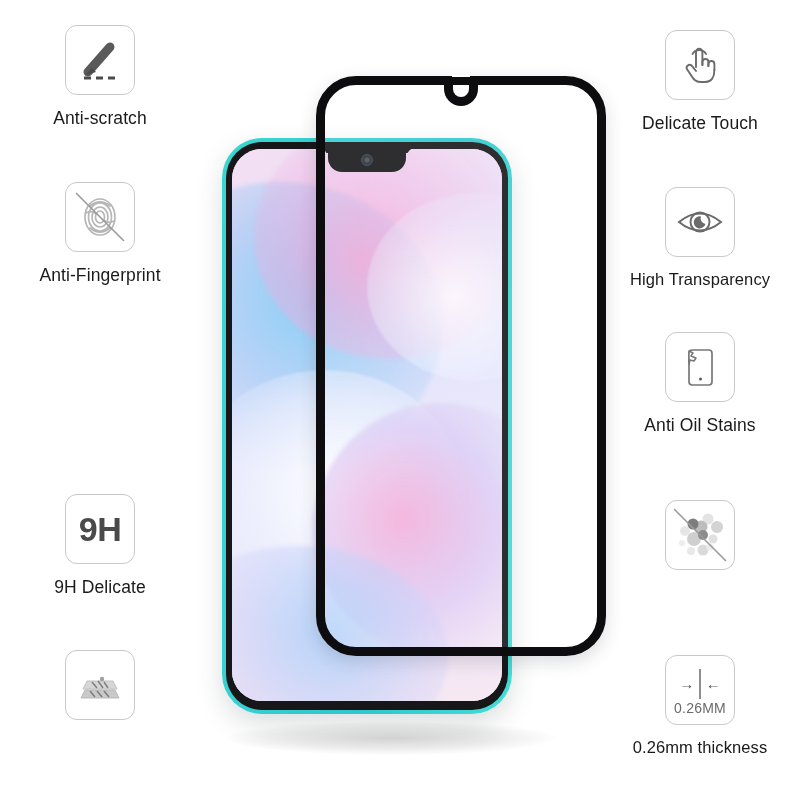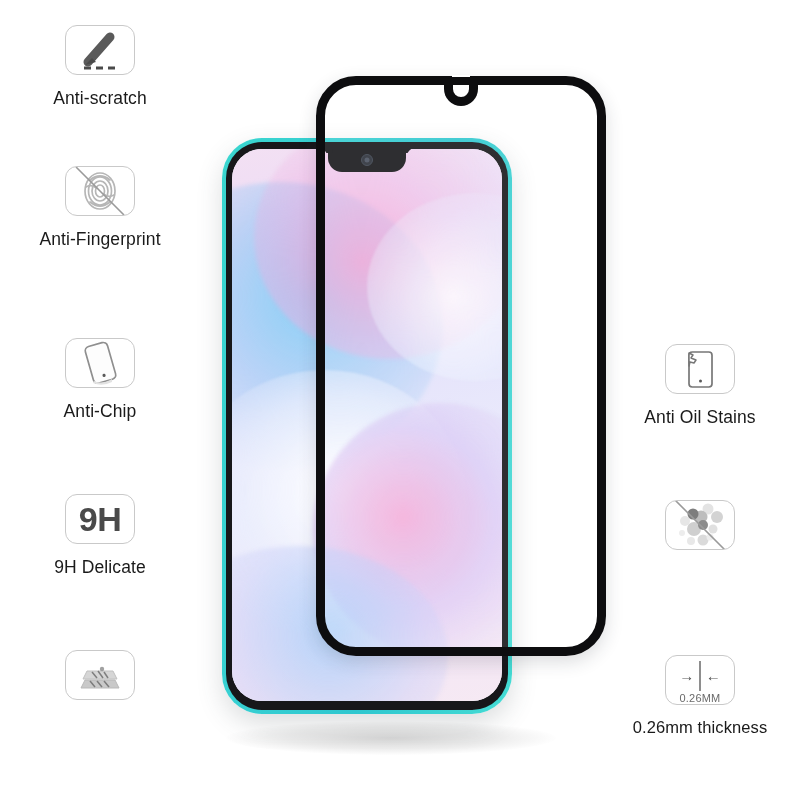--- a/index.html
+++ b/index.html
@@ -19,21 +19,21 @@
   .col-right { right:0; }
 
   .feature {
     position:absolute;
     width:200px;
     display:flex;
     flex-direction:column;
     align-items:center;
   }
   .icon-box {
-    width:70px; height:50px;
+    width:70px; height:70px;
     border:1.4px solid #c9c9c9;
     border-radius:12px;
     background:#fff;
     position:relative;
     overflow:hidden;
     display:flex; align-items:center; justify-content:center;
   }
   .feat-label {
     margin-top:13px;
     font-size:17.5px;
@@ -58,21 +58,21 @@
     display:flex; flex-direction:column;
     align-items:center; justify-content:center;
     padding-top:4px;
   }
   .thick-row {
     display:flex; align-items:center; justify-content:center;
     gap:5px; height:30px;
   }
   .thick-bar { width:1.6px; height:30px; background:#8e8e8e; }
   .thick-arrow { font-size:15px; color:#555; line-height:1; }
-  .thick-txt { font-size:11px; color:#6a6a6a; margin-top:1px; letter-spacing:.2px; }
+  .thick-txt { font-size:14px; color:#6a6a6a; margin-top:1px; letter-spacing:.2px; }
 
   
   #phone-area { position:absolute; left:196px; top:28px; width:410px; height:745px; }
 
   .shadow-ellipse {
     position:absolute;
     left:30px; bottom:18px;
     width:330px; height:34px;
     border-radius:50%;
     background:radial-gradient(ellipse at center, rgba(120,120,120,.30) 0%, rgba(140,140,140,.16) 45%, rgba(255,255,255,0) 72%);
@@ -213,51 +213,39 @@
           <g stroke="#4a4a4a" stroke-width="3" stroke-linecap="butt">
             <line x1="12" y1="46" x2="19" y2="46"></line>
             <line x1="24" y1="46" x2="31" y2="46"></line>
             <line x1="36" y1="46" x2="43" y2="46"></line>
           </g>
         </svg>
       </div>
       <div class="feat-label">Anti-scratch</div>
     </div>
 
-    <div class="feature" style="left:0; top:166px;">
+    <div class="feature" style="left:0; top:182px;">
       <div class="icon-box">
         <svg width="56" height="56" viewBox="0 0 56 56">
           <g fill="none" stroke="#b6b6b6" stroke-width="1.7" stroke-linecap="round">
             <ellipse cx="28" cy="28" rx="15" ry="18"></ellipse>
             <ellipse cx="28" cy="28" rx="11.5" ry="14"></ellipse>
             <ellipse cx="28" cy="28" rx="8" ry="10"></ellipse>
             <ellipse cx="28" cy="28" rx="4.5" ry="6"></ellipse>
             <path d="M18 17 Q28 9 38 17"></path>
             <path d="M18 39 Q28 47 38 39"></path>
             <path d="M14 24 Q20 21 24 25"></path>
             <path d="M42 32 Q36 35 32 31"></path>
           </g>
           <line class="slash-line" x1="4" y1="4" x2="52" y2="52" stroke="#9a9a9a" stroke-width="1.6"></line>
         </svg>
       </div>
       <div class="feat-label">Anti-Fingerprint</div>
     </div>
 
-    <div class="feature" style="left:0; top:338px;">
-      <div class="icon-box">
-        <svg width="56" height="56" viewBox="0 0 56 56">
-          <g transform="rotate(-16 28 28)">
-            <rect x="17" y="9" width="23" height="38" rx="4.5" fill="#fdfdfd" stroke="#8f8f8f" stroke-width="1.7"></rect>
-            <circle cx="28.5" cy="41" r="1.6" fill="#5a5a5a"></circle>
-          </g>
-          <path d="M22 46 Q30 50 40 44 L40 47 Q30 52 21 48 Z" fill="#e2e2e2"></path>
-        </svg>
-      </div>
-      <div class="feat-label">Anti-Chip</div>
-    </div>
 
     <div class="feature" style="left:0; top:494px;">
       <div class="icon-box">
         <span class="nineh">9H</span>
       </div>
       <div class="feat-label">9H Delicate</div>
     </div>
 
     <div class="feature" style="left:0; top:650px;">
       <div class="icon-box">
@@ -276,23 +264,48 @@
           </g>
           <circle cx="30" cy="22" r="2.2" fill="#8a8a8a" opacity="0.8"></circle>
         </svg>
       </div>
     </div>
 
   </div>
 
   <div class="col col-right">
 
-
-
-    <div class="feature" style="left:0; top:344px;justify-content:center;">
+    <div class="feature" style="left:0; top:30px;">
+      <div class="icon-box">
+        <svg width="56" height="56" viewBox="0 0 56 56">
+          <g fill="none" stroke="#6b6b6b" stroke-width="1.9" stroke-linecap="round" stroke-linejoin="round">
+            <path d="M24 30 V15 a3.2 3.2 0 0 1 6.4 0 V28"></path>
+            <path d="M30.4 28 v-3 a3 3 0 0 1 6 0 v4"></path>
+            <path d="M36.4 29 v-2 a3 3 0 0 1 6 0 v6"></path>
+            <path d="M42.4 33 c0 7-3 12-9 12 h-5 c-5 0-7-3-9.5-7 l-4-6 a3 3 0 0 1 4.6-3.6 L24 34"></path>
+            <path d="M20.5 17 a8 8 0 0 1 13.6 0" stroke-width="1.8"></path>
+            <path d="M23.5 12 a11.5 11.5 0 0 1 16.5 2" stroke-width="1.8" opacity="0"></path>
+          </g>
+        </svg>
+      </div>
+      <div class="feat-label">Delicate Touch</div>
+    </div>
+
+    <div class="feature" style="left:0; top:187px;">
+      <div class="icon-box">
+        <svg width="56" height="56" viewBox="0 0 56 56">
+          <path d="M7 28 Q28 11 49 28 Q28 45 7 28 Z" fill="none" stroke="#6b6b6b" stroke-width="2"></path>
+          <circle cx="28" cy="28" r="9.5" fill="none" stroke="#6b6b6b" stroke-width="2"></circle>
+          <path d="M29 22.5 a6 6 0 1 0 4.5 7.5 a5.5 5.5 0 0 1 -4.5 -7.5 Z" fill="#6b6b6b"></path>
+        </svg>
+      </div>
+      <div class="feat-label small">High Transparency</div>
+    </div>
+
+    <div class="feature" style="left:0; top:332px;justify-content:center;">
       <div class="icon-box">
         <svg width="56" height="56" viewBox="0 0 56 56">
           <rect x="17" y="11" width="23" height="35" rx="3.2" fill="none" stroke="#777" stroke-width="1.7"></rect>
           <path d="M17 12 L21 14 L19 17 L24 19 L22 22 L18 21 L17 25 Z" fill="#fff" stroke="#777" stroke-width="1.5" stroke-linejoin="round"></path>
           <circle cx="28.5" cy="40" r="1.5" fill="#5a5a5a"></circle>
         </svg>
       </div>
       <div class="feat-label">Anti Oil Stains</div>
     </div>
 

